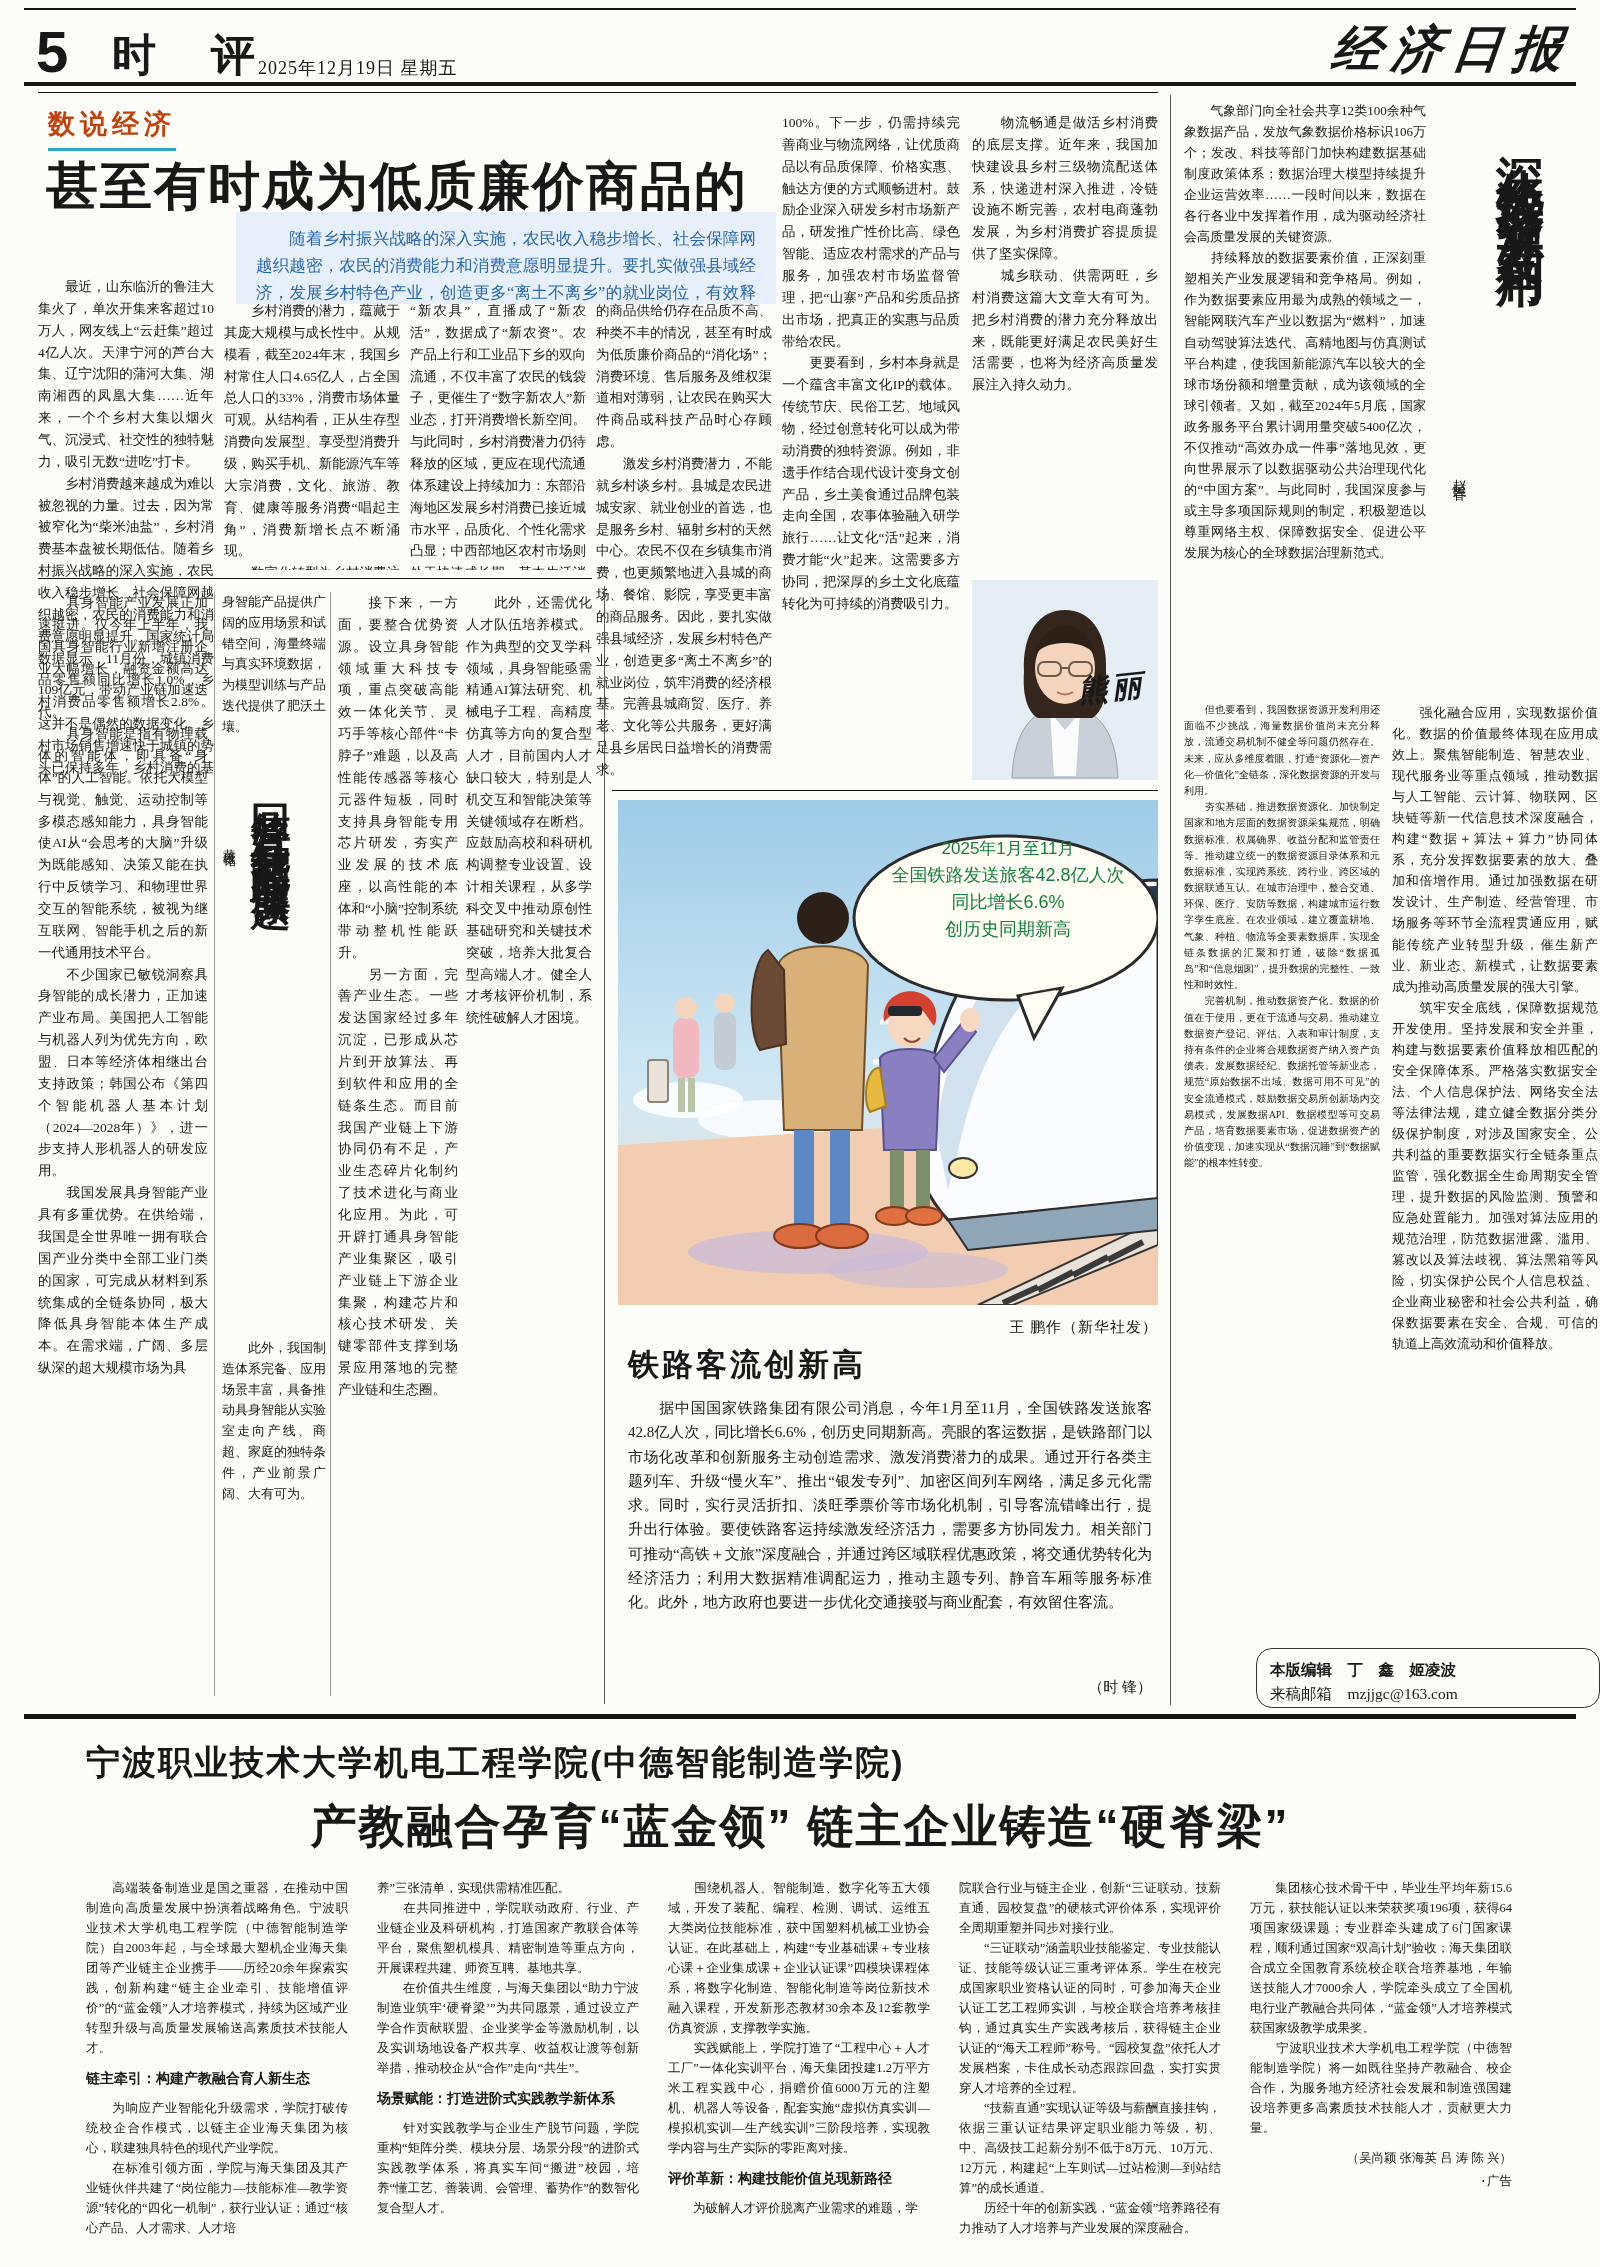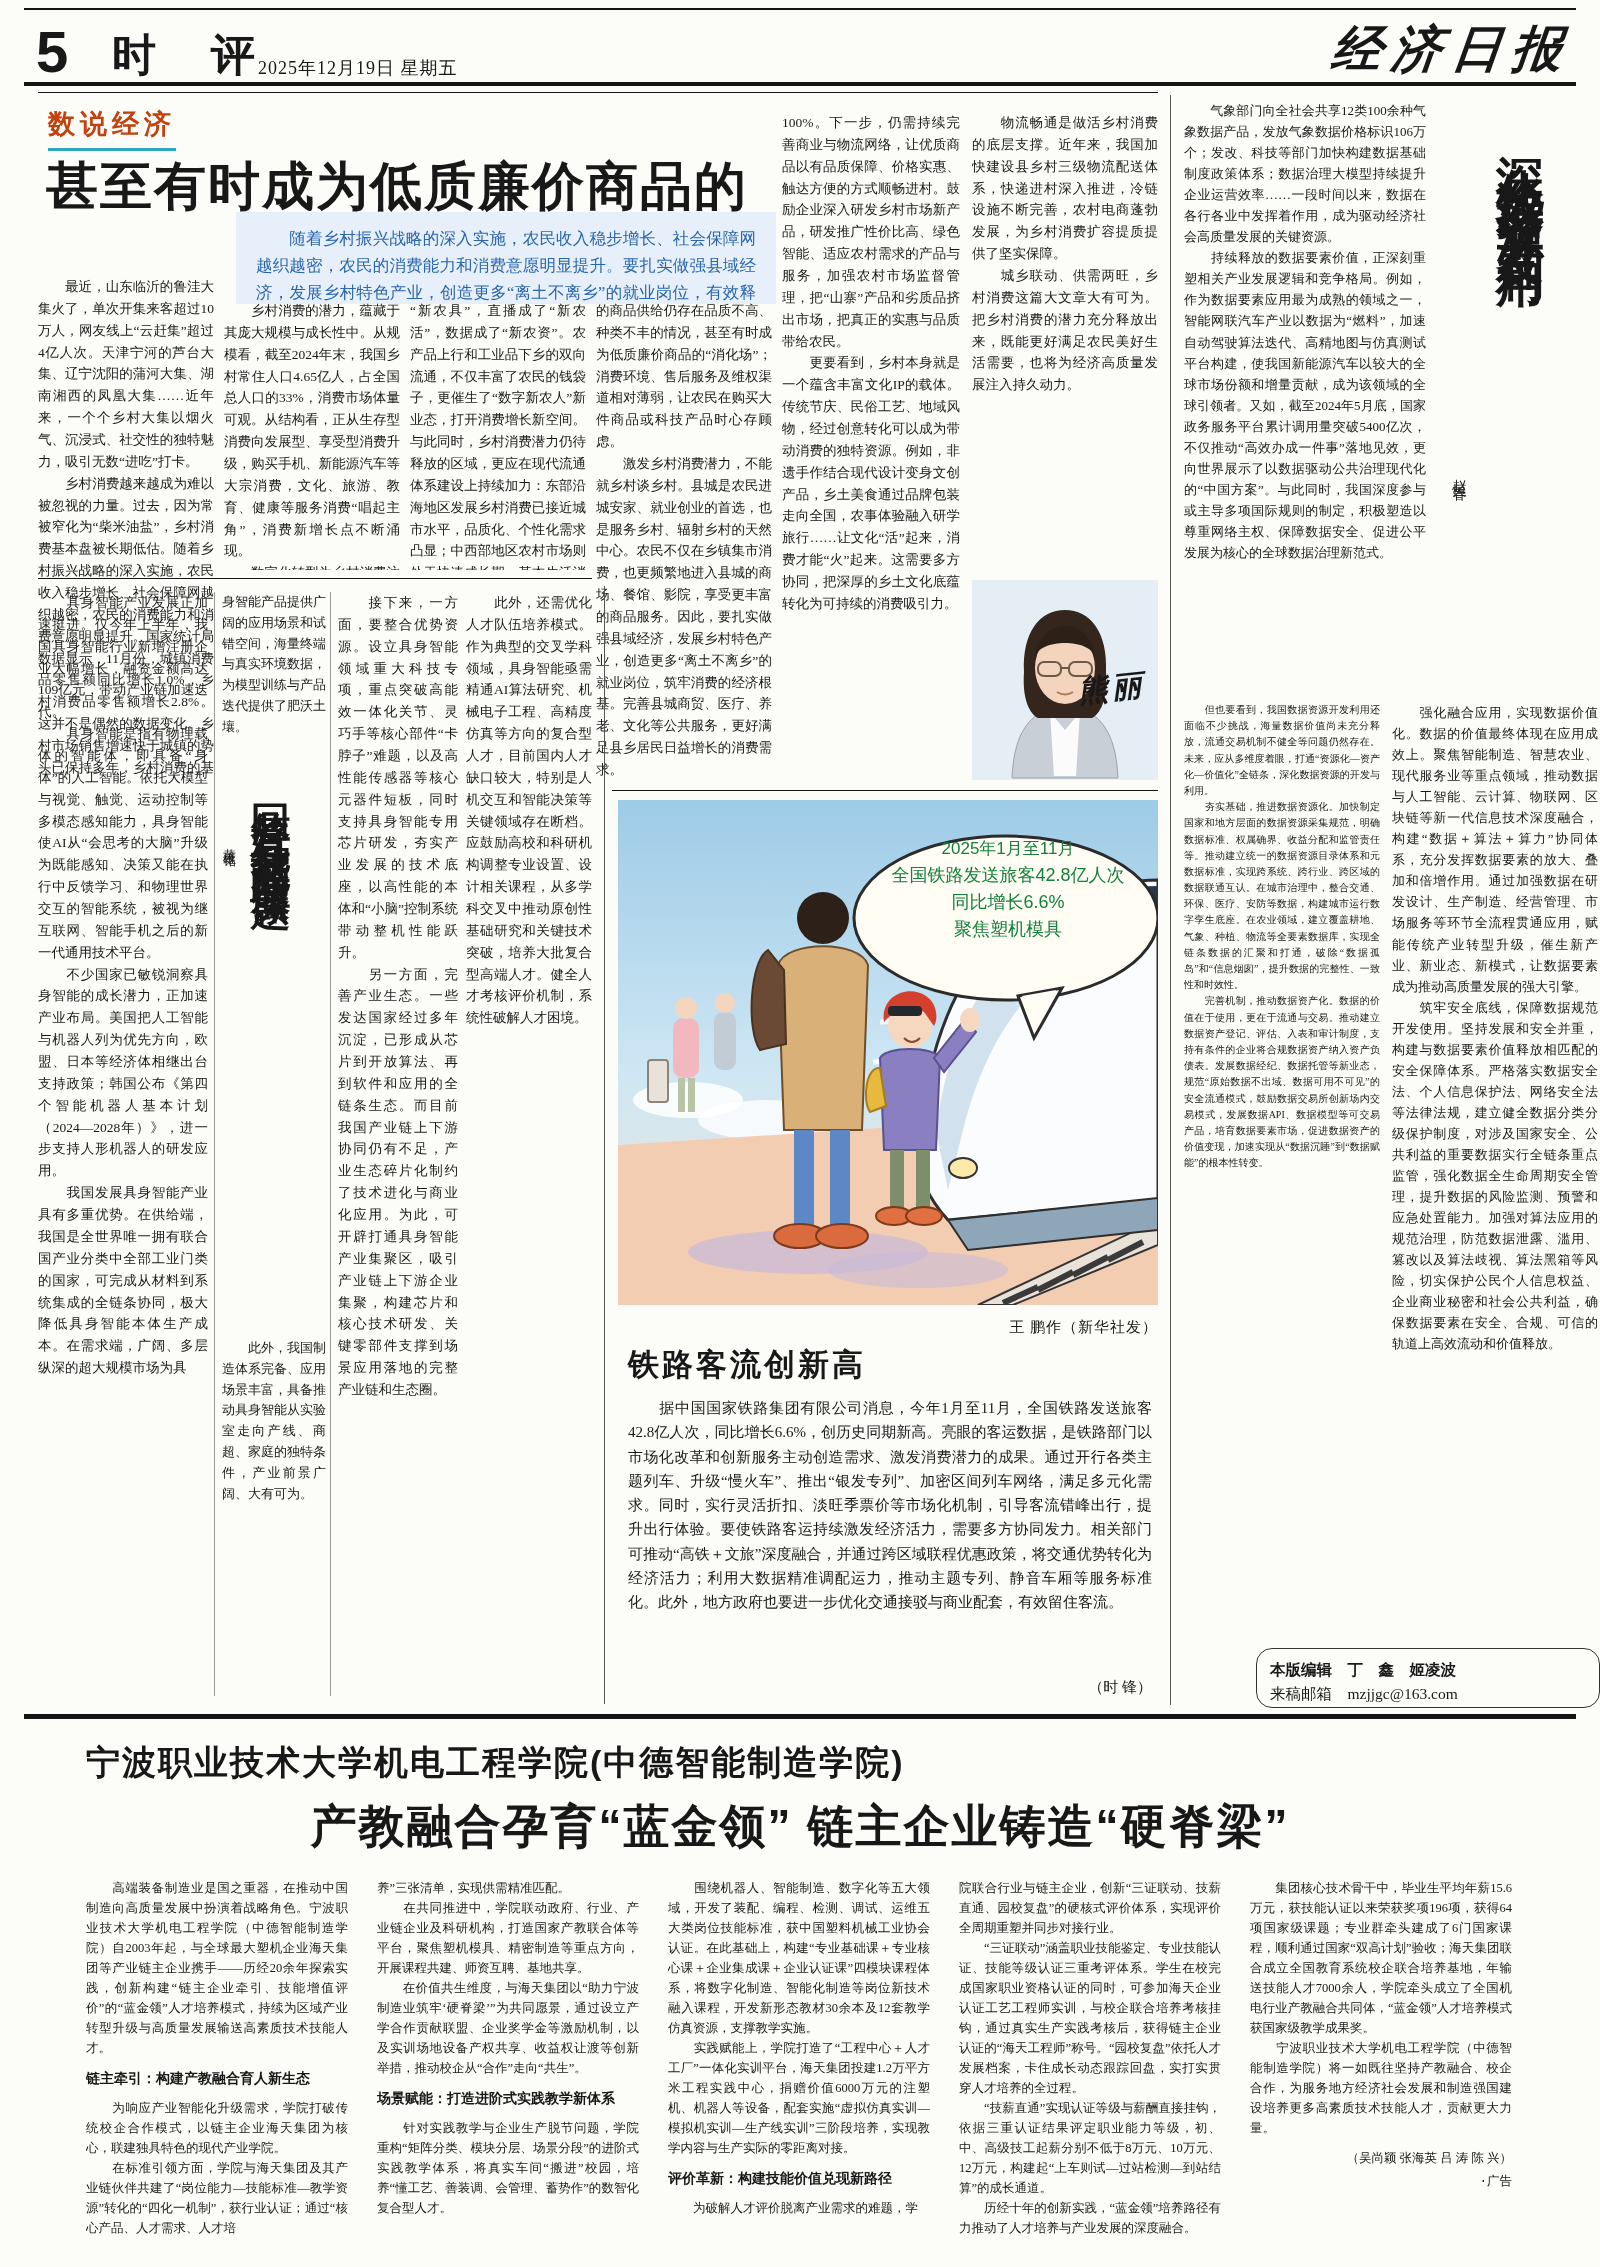--- a/index.html
+++ b/index.html
@@ -215,21 +215,21 @@
         <g>
           <ellipse cx="388" cy="118" rx="152" ry="82" fill="#fffdf4" stroke="#2b2b2b" stroke-width="3"></ellipse>
           <path d="M400,196 L416,238 L444,188 Z" fill="#fffdf4" stroke="#2b2b2b" stroke-width="3"></path>
           <path d="M404,196 L418,230 L438,190 Z" fill="#fffdf4"></path>
         </g>
       </svg>
       <div id="bubbletext">
         <div style="font-size:17px;">2025年1月至11月</div>
         <div style="font-size:18px;">全国铁路发送旅客42.8亿人次</div>
         <div style="font-size:18px;">同比增长6.6%</div>
-        <div style="font-size:18px;">聚焦塑机模具</div>
+        <div style="font-size:18px;">创历史同期新高</div>
       </div>
     </div>
     <div class="abs" id="cartooncaption">王  鹏作（新华社发）</div>
     <div class="abs sans" id="railhead">铁路客流创新高</div>
     <div class="col" id="railbody">　　据中国国家铁路集团有限公司消息，今年1月至11月，全国铁路发送旅客42.8亿人次，同比增长6.6%，创历史同期新高。亮眼的客运数据，是铁路部门以市场化改革和创新服务主动创造需求、激发消费潜力的成果。通过开行各类主题列车、升级“慢火车”、推出“银发专列”、加密区间列车网络，满足多元化需求。同时，实行灵活折扣、淡旺季票价等市场化机制，引导客流错峰出行，提升出行体验。要使铁路客运持续激发经济活力，需要多方协同发力。相关部门可推动“高铁＋文旅”深度融合，并通过跨区域联程优惠政策，将交通优势转化为经济活力；利用大数据精准调配运力，推动主题专列、静音车厢等服务标准化。此外，地方政府也要进一步优化交通接驳与商业配套，有效留住客流。</div>
     <div class="abs" id="railbyline">（时  锋）</div>
   </div>
 
   <div>
     <div class="col" style="left:1184px;top:100px;width:242px;height:590px;font-size:13px;">　　气象部门向全社会共享12类100余种气象数据产品，发放气象数据价格标识106万个；发改、科技等部门加快构建数据基础制度政策体系；数据治理大模型持续提升企业运营效率……一段时间以来，数据在各行各业中发挥着作用，成为驱动经济社会高质量发展的关键资源。

